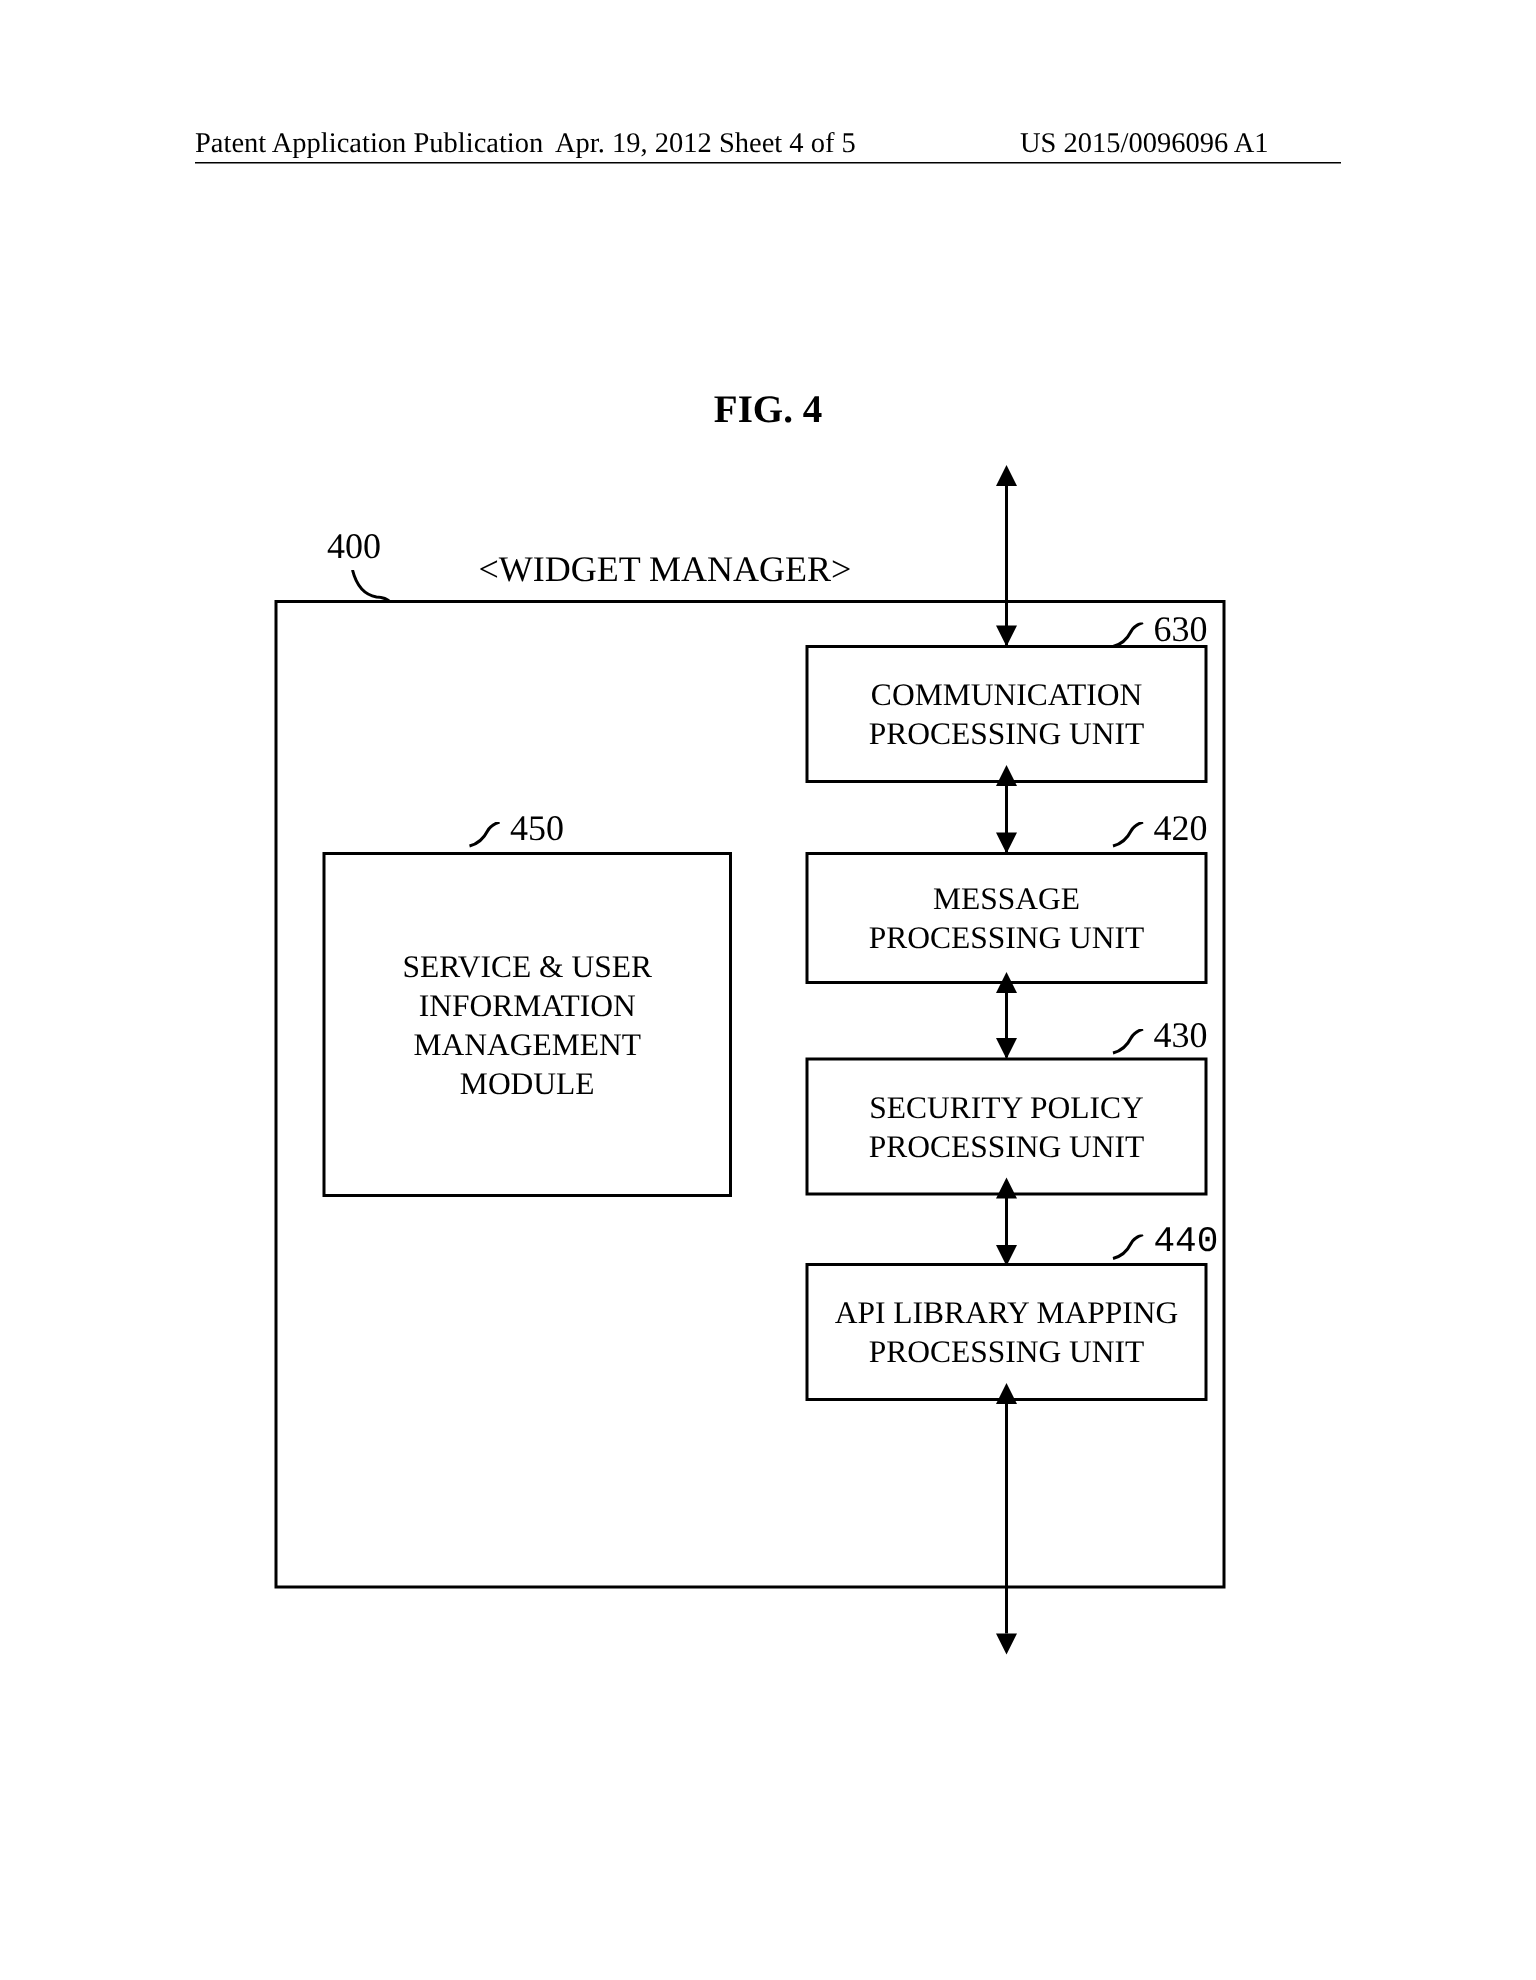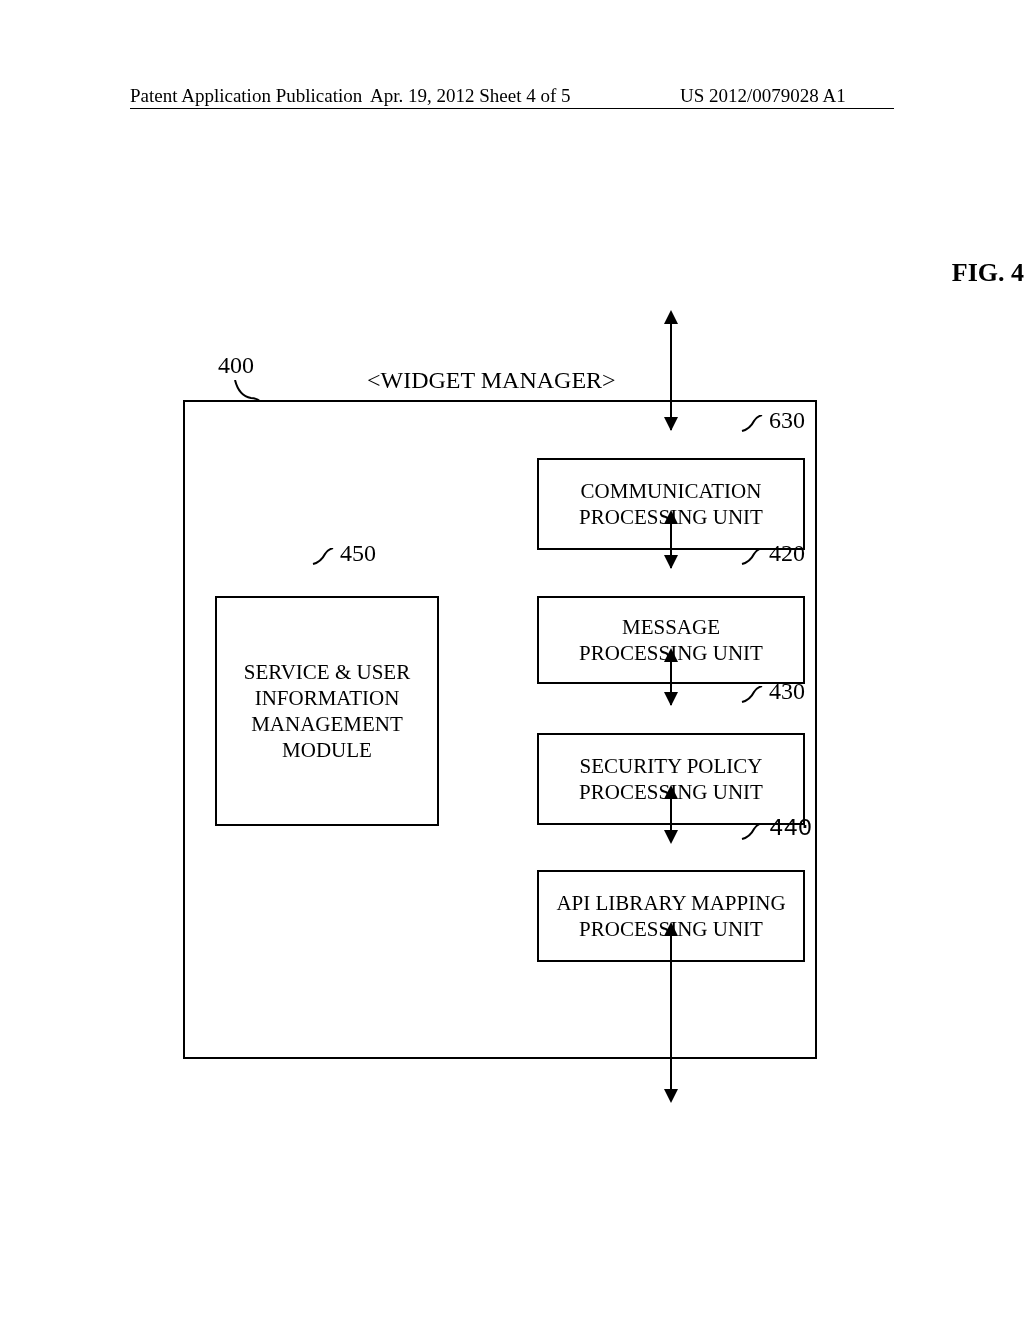--- a/index.html
+++ b/index.html
@@ -41,21 +41,21 @@
     left: 130px;
     width: 764px;
     height: 1px;
     background: #000;
   }
   .fig-title {
     position: absolute;
     top: 258px;
     left: 0;
     width: 100%;
-    text-align: right;
+    text-align: center;
     font-size: 26px;
     font-weight: bold;
   }
   .diagram {
     position: absolute;
     top: 310px;
     left: 175px;
     width: 650px;
     height: 830px;
   }
@@ -65,21 +65,20 @@
     left: 8px;
     width: 634px;
     height: 659px;
     border: 2px solid #000;
   }
   .main-title {
     position: absolute;
     top: 57px;
     left: 144px;
     font-size: 24px;
-    margin-left: 48px;
   }
   .ref-400 {
     position: absolute;
     top: 42px;
     left: 43px;
     font-size: 24px;
   }
   .ref-400-hook {
     position: absolute;
     top: 70px;
@@ -92,27 +91,26 @@
   .block {
     position: absolute;
     border: 2px solid #000;
     display: flex;
     align-items: center;
     justify-content: center;
     text-align: center;
     font-size: 21px;
     line-height: 1.25;
     background: #fff;
-    margin-top: 28px;
   }
   .block-410 { top: 120px;  left: 362px; width: 268px; height: 92px; }
   .block-420 { top: 258px;  left: 362px; width: 268px; height: 88px; }
   .block-430 { top: 395px;  left: 362px; width: 268px; height: 92px; }
   .block-440 { top: 532px;  left: 362px; width: 268px; height: 92px; }
-  .block-450 { top: 258px;  left: 40px;  width: 224px; height: 230px; }
+  .block-450 { top: 258px;  left: 40px;  width: 273px; height: 230px; }
 
   .ref-label {
     position: absolute;
     font-size: 24px;
   }
   .ref-hook {
     position: absolute;
     width: 24px;
     height: 18px;
   }
@@ -183,21 +181,21 @@
   }
   .conn-bot-up { top: 612px; left: 489px; }
   .conn-bot-dn { top: 779px; left: 489px; }
 </style>
 </head>
 <body>
 
 <div class="header">
   <span class="header-left">Patent Application Publication</span>
   <span class="header-center">Apr. 19, 2012  Sheet 4 of 5</span>
-  <span class="header-right">US 2012/0079028 A1</span>
+  <span class="header-right">US 2015/0096096 A1</span>
 </div>
 <div class="hr"></div>
 
 <div class="fig-title">FIG. 4</div>
 
 <div class="diagram">
 
   <div class="ref-400">400</div>
   <div class="ref-400-hook">
     <svg width="30" height="22" viewBox="0 0 30 22">

